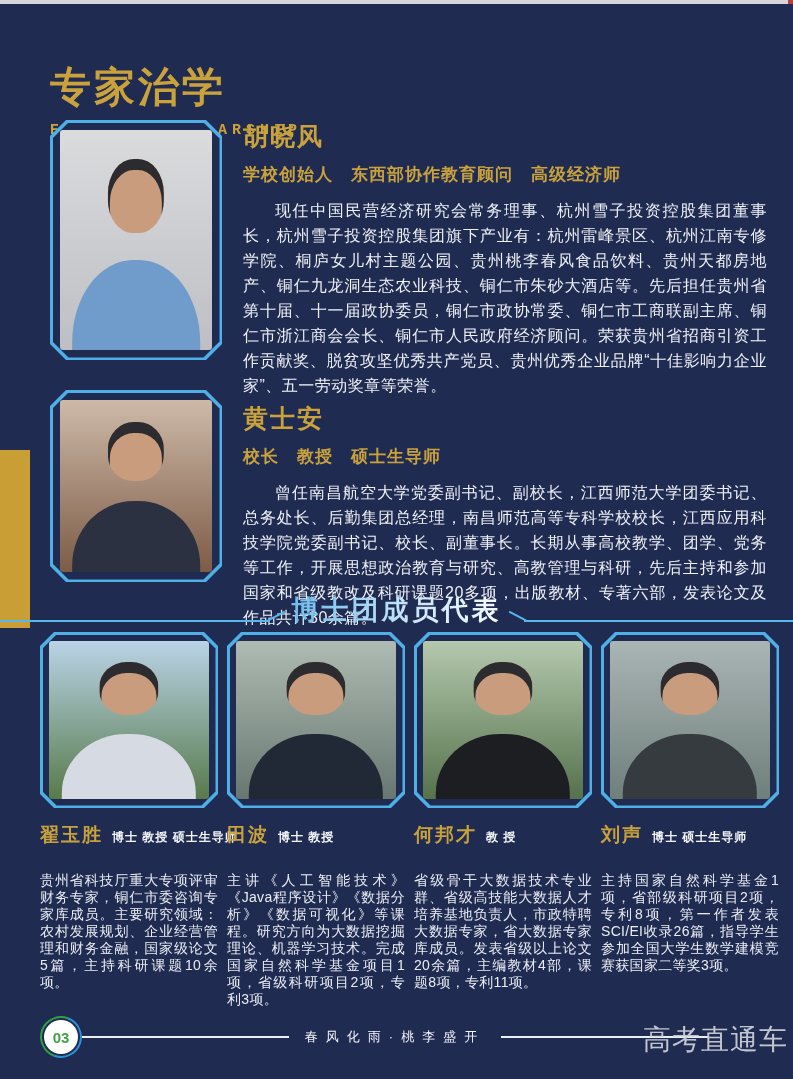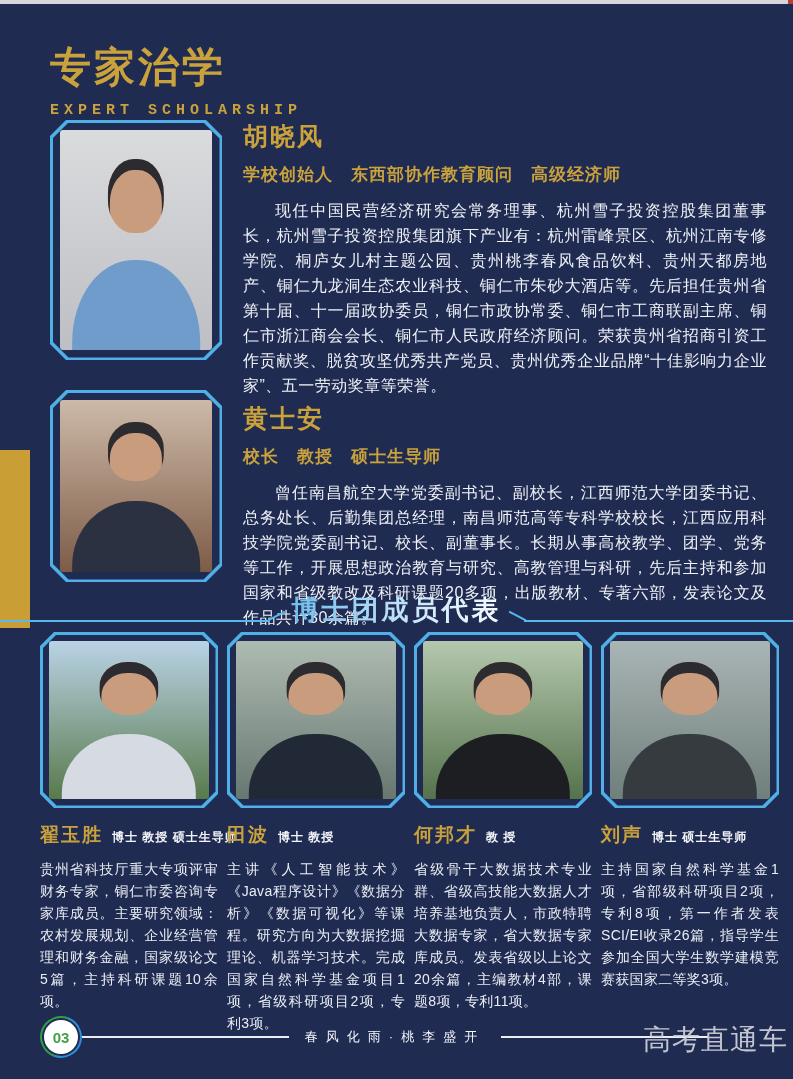--- a/index.html
+++ b/index.html
@@ -8,21 +8,21 @@
   #page {
     position:relative; width:793px; height:1079px; margin:0 auto;
     background:#202B52; overflow:hidden; color:#eef1f6;
     --navy:#202B52; --gold:#C9A23C; --frameblue:#4FB0E8;
   }
   .top-strip { position:absolute; top:0; left:0; width:793px; height:4px; background:#d7d7db; }
   .corner-speck { position:absolute; top:0; right:0; width:5px; height:4px; background:#b5423a; }
 
   
   .title-block { position:absolute; left:50px; top:40px; }
-  .title-cn { font-size:41px; font-weight:bold; color:var(--gold); letter-spacing:3px; }
+  .title-cn { font-size:41px; font-weight:bold; color:var(--gold); letter-spacing:3px;margin-top:20px; }
   .title-en { margin-top:7px; font-size:15px; font-weight:bold; color:var(--gold); letter-spacing:5px;font-family:Liberation Mono, monospace; }
 
   
   .tech-frame { position:absolute; --chamfer:polygon(16px 0, calc(100% - 16px) 0, 100% 16px,
       100% calc(100% - 16px), calc(100% - 16px) 100%, 16px 100%, 0 calc(100% - 16px), 0 16px); }
   .tech-frame::before { content:""; position:absolute; inset:0; background:var(--frameblue); clip-path:var(--chamfer); }
   .tech-frame::after  { content:""; position:absolute; inset:2.5px; background:var(--navy); clip-path:var(--chamfer); }
   .photo { position:absolute; inset:10px; z-index:1; overflow:hidden; border-radius:3px;
     background:linear-gradient(180deg, var(--bg1) 0%, var(--bg2) 100%); }
   .photo::before { 
@@ -66,21 +66,21 @@
   .doctor-col { width:178px; flex:0 0 178px; position:relative; }
   .doctor-frame { position:relative; width:178px; height:176px;
     --chamfer:polygon(14px 0, calc(100% - 14px) 0, 100% 14px, 100% calc(100% - 14px),
       calc(100% - 14px) 100%, 14px 100%, 0 calc(100% - 14px), 0 14px); }
   .doctor-frame::before { content:""; position:absolute; inset:0; background:var(--frameblue); clip-path:var(--chamfer); }
   .doctor-frame::after  { content:""; position:absolute; inset:2.5px; background:var(--navy); clip-path:var(--chamfer); }
   .doctor-frame .photo { inset:9px; }
   .doctor-name-row { margin-top:14px; display:flex; align-items:baseline; gap:9px; white-space:nowrap; }
   .doctor-name { font-size:19px; font-weight:bold; color:var(--gold); letter-spacing:2px; }
   .doctor-titles { font-size:12px; font-weight:bold; color:#f2f4f8; letter-spacing:1px; }
-  .doctor-bio { margin-top:10px; font-size:14px; line-height:22px; color:#e9edf3;
+  .doctor-bio { margin-top:24px; font-size:14px; line-height:17px; color:#e9edf3;
     text-align:justify; letter-spacing:0.3px; }
 
   
   .footer { position:absolute; left:0; top:1016px; width:756px; display:flex; align-items:center;
     padding:0 48px 0 40px; }
   .pagenum-wrap { position:relative; width:42px; height:42px; flex:0 0 42px; }
   .pagenum-ring { position:absolute; inset:0; border-radius:50%; border:2px solid #2f9e45;
     border-right-color:#2a8fd4; border-bottom-color:#2a8fd4; transform:rotate(-25deg); }
   .pagenum-circle { position:absolute; inset:4px; border-radius:50%; background:#ffffff;
     display:flex; align-items:center; justify-content:center; }

